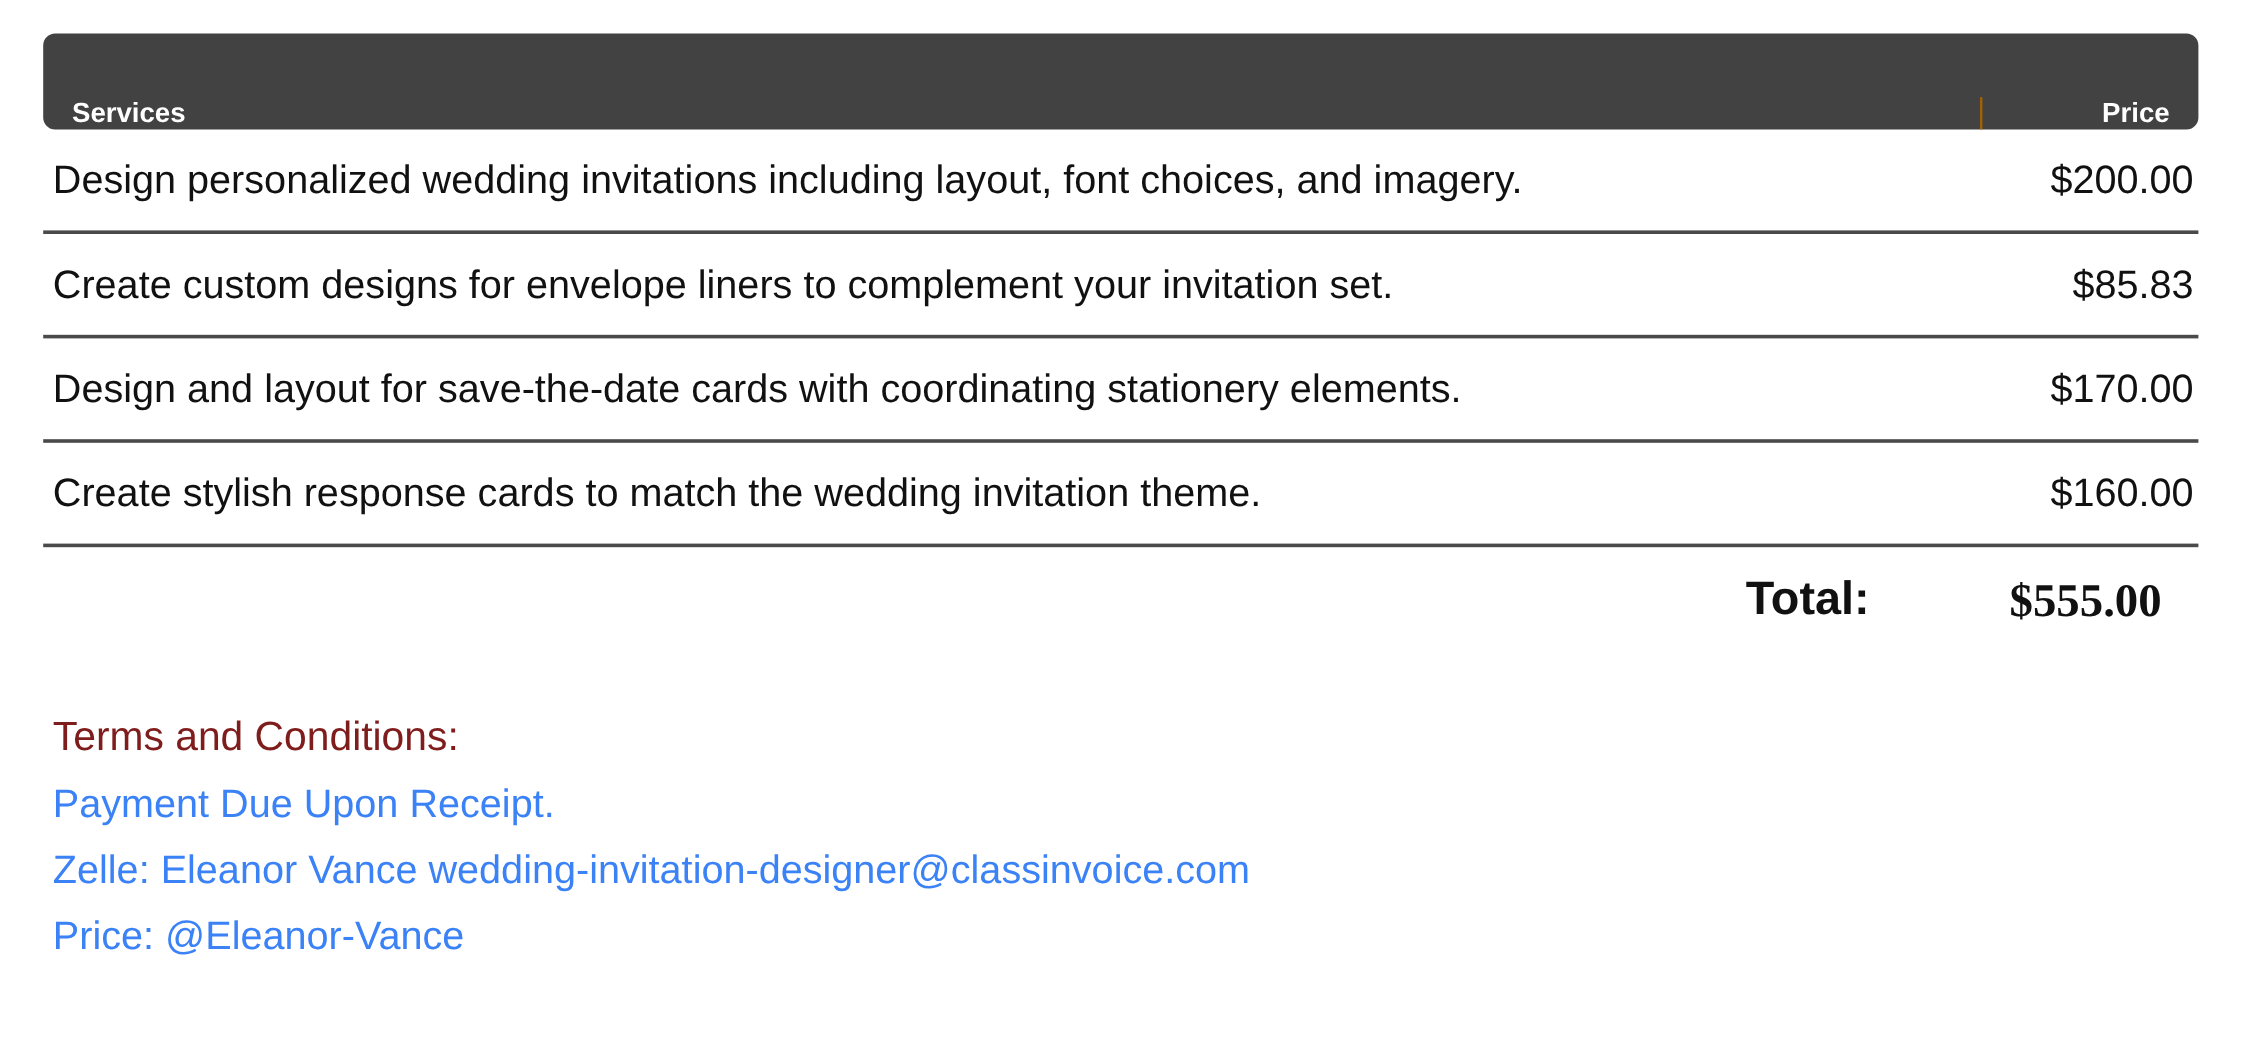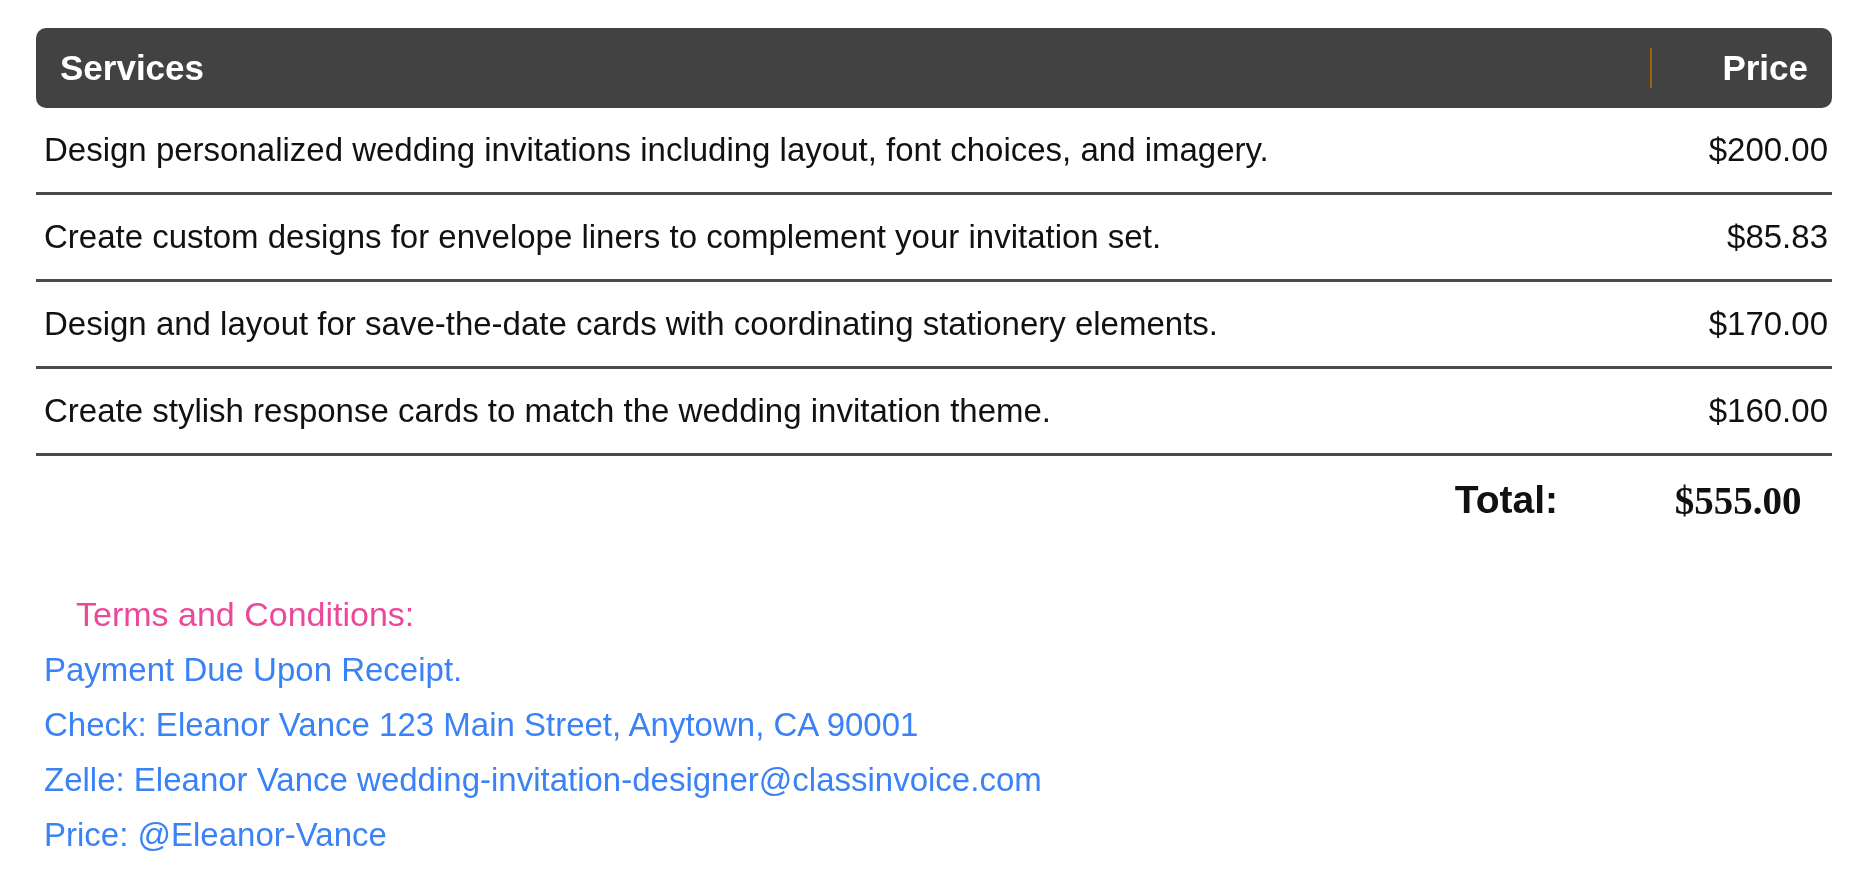--- a/index.html
+++ b/index.html
@@ -11,27 +11,27 @@
     color: #111111;
   }
   .invoice {
     padding: 28px 36px 0 36px;
     width: 1868px;
   }
 
   
   .table-header {
     display: flex;
-    align-items: center;
+    align-items: flex-end;
     height: 80px;
     background: #424242;
     color: #ffffff;
     border-radius: 10px;
     font-weight: bold;
-    font-size: 35px;
+    font-size: 23px;
     overflow: hidden;
   }
   .th-services {
     flex: 1;
     display: flex;
     align-items: center;
     padding-left: 24px;
   }
   .th-price {
     width: 182px;
@@ -66,24 +66,23 @@
   }
   .total-label { padding-right: 90px; }
   .total-value { width: 180px; text-align: center; white-space: nowrap; font-family: Liberation Serif, serif; }
 
   
   .terms {
     margin-top: 42px;
     padding-left: 8px;
   }
   .terms-heading {
-    color: #ec4899;
+    color: #7f1d1d;
     font-size: 34px;
     line-height: 56px;
-    margin-left: 32px;
   }
   .terms-line {
     color: #3b82f6;
     font-size: 33px;
     line-height: 55px;
   }
 </style>
 </head>
 <body>
 
@@ -112,18 +111,17 @@
   </div>
 
   <div class="total-row">
     <div class="total-label">Total:</div>
     <div class="total-value">$555.00</div>
   </div>
 
   <div class="terms">
     <div class="terms-heading">Terms and Conditions:</div>
     <div class="terms-line">Payment Due Upon Receipt.</div>
-    <div class="terms-line">Check: Eleanor Vance 123 Main Street, Anytown, CA 90001</div>
     <div class="terms-line">Zelle: Eleanor Vance wedding-invitation-designer@classinvoice.com</div>
     <div class="terms-line">Price: @Eleanor-Vance</div>
   </div>
 
 </div>
 
 </body></html>

